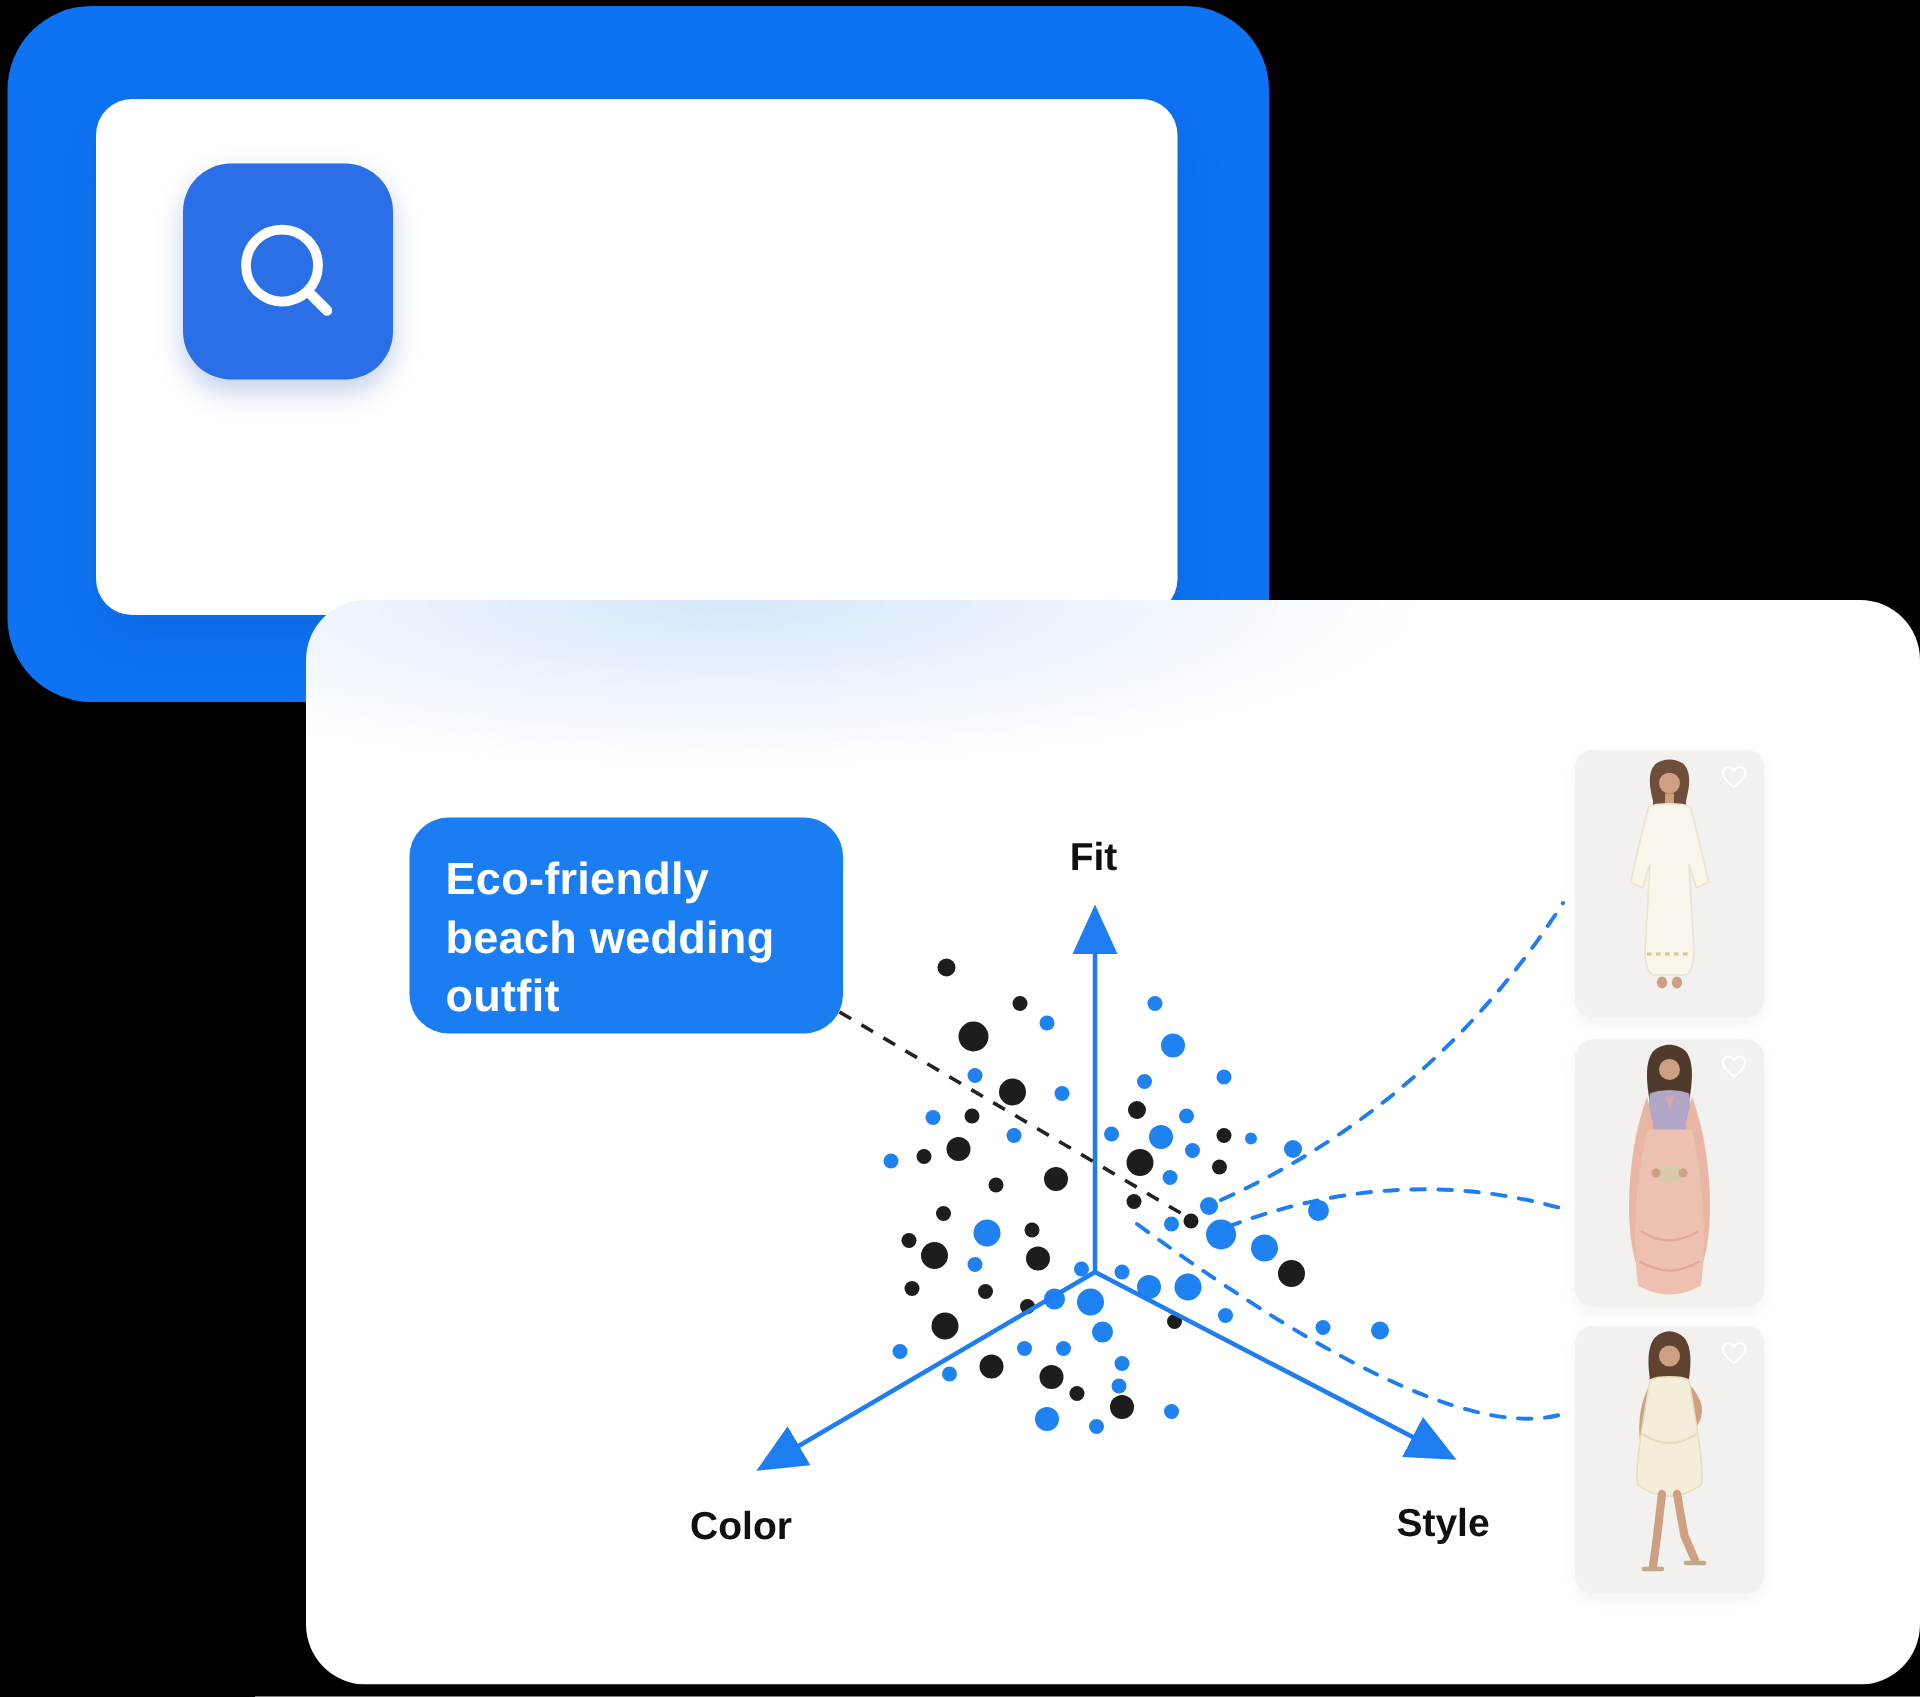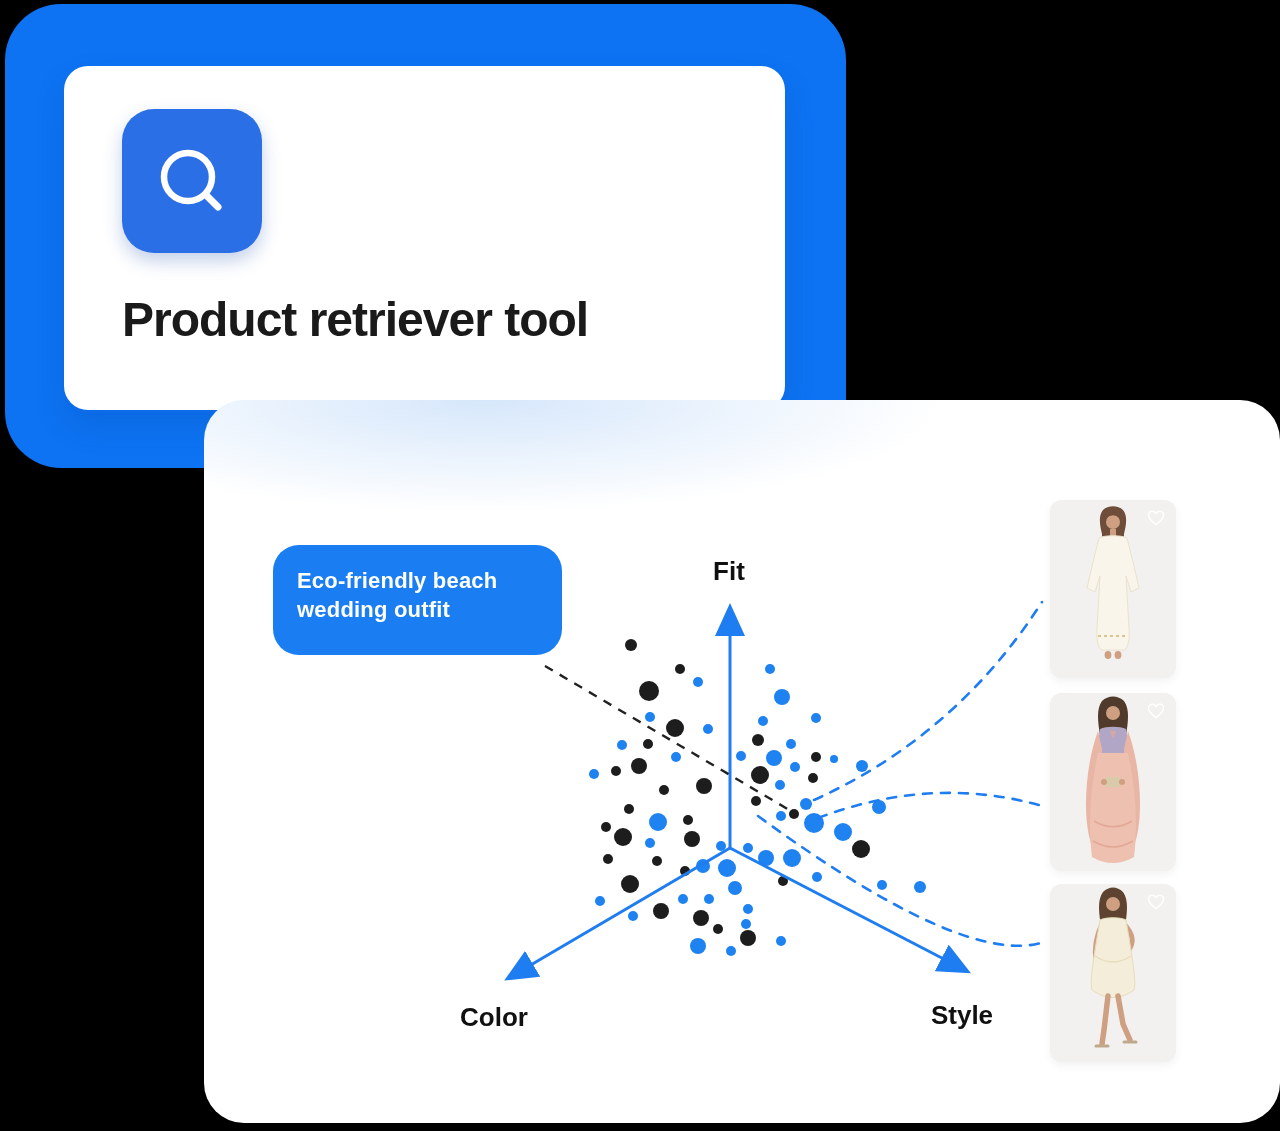--- a/index.html
+++ b/index.html
@@ -44,25 +44,25 @@
     font-family:"Liberation Sans", sans-serif;
     font-weight:700;font-size:26px;fill:#101010;
   }
   .axis{stroke:var(--chart-blue,#1e7df0);stroke-width:3;fill:none;}
   .match-curve{stroke:var(--chart-blue,#1e7df0);stroke-width:2.6;fill:none;
     stroke-dasharray:9 9;stroke-linecap:round;}
   .query-line{stroke:#222;stroke-width:2.4;fill:none;stroke-dasharray:9 8;}
   .arrow-head{fill:var(--chart-blue,#1e7df0);}
   
   .query-tag{
-    position:absolute;left:69px;top:145px;width:289px;height:110px;
+    position:absolute;left:69px;top:145px;width:289px;height:144px;
     background:var(--tag-blue,#1a7ef2);
     border-radius:26px;box-sizing:border-box;
     padding:22px 24px;
-    color:#fff;font-size:22px;font-weight:700;line-height:1.3;
+    color:#fff;font-size:30px;font-weight:700;line-height:1.3;
     letter-spacing:.2px;
   }
   
   .product-card{
     position:absolute;left:846px;width:126px;height:178px;
     background:#f2f1ef;border-radius:12px;overflow:hidden;
     box-shadow:0 4px 10px rgba(0,0,0,.05);
   }
   .product-card.p1{top:100px;}
   .product-card.p2{top:293px;}
@@ -76,21 +76,20 @@
 <body style="--card-blue: #0d73f2; --tile-blue: #2a6fe6; --tag-blue: #1a7ef2; --chart-blue: #1e7df0; background: rgb(0, 0, 0);">
 
 <section class="tool-card">
   <div class="tool-inner">
     <div class="icon-tile">
       <svg width="84" height="84" viewBox="0 0 84 84">
         <circle cx="38" cy="38" r="24" fill="none" stroke="#ffffff" stroke-width="6.5"></circle>
         <line x1="56" y1="56" x2="68" y2="68" stroke="#ffffff" stroke-width="7" stroke-linecap="round"></line>
       </svg>
     </div>
-    <h1 class="tool-title">Product retriever tool</h1>
   </div>
 </section>
 
 <section class="panel">
 
   <svg class="chart-svg" viewBox="204 400 1076 723" aria-hidden="true">
     <defs>
       <marker id="arrow" orient="auto" markerWidth="12" markerHeight="10" refX="8" refY="5">
         <path d="M0 0 L11 5 L0 10 Z" class="arrow-head"></path>
       </marker>

